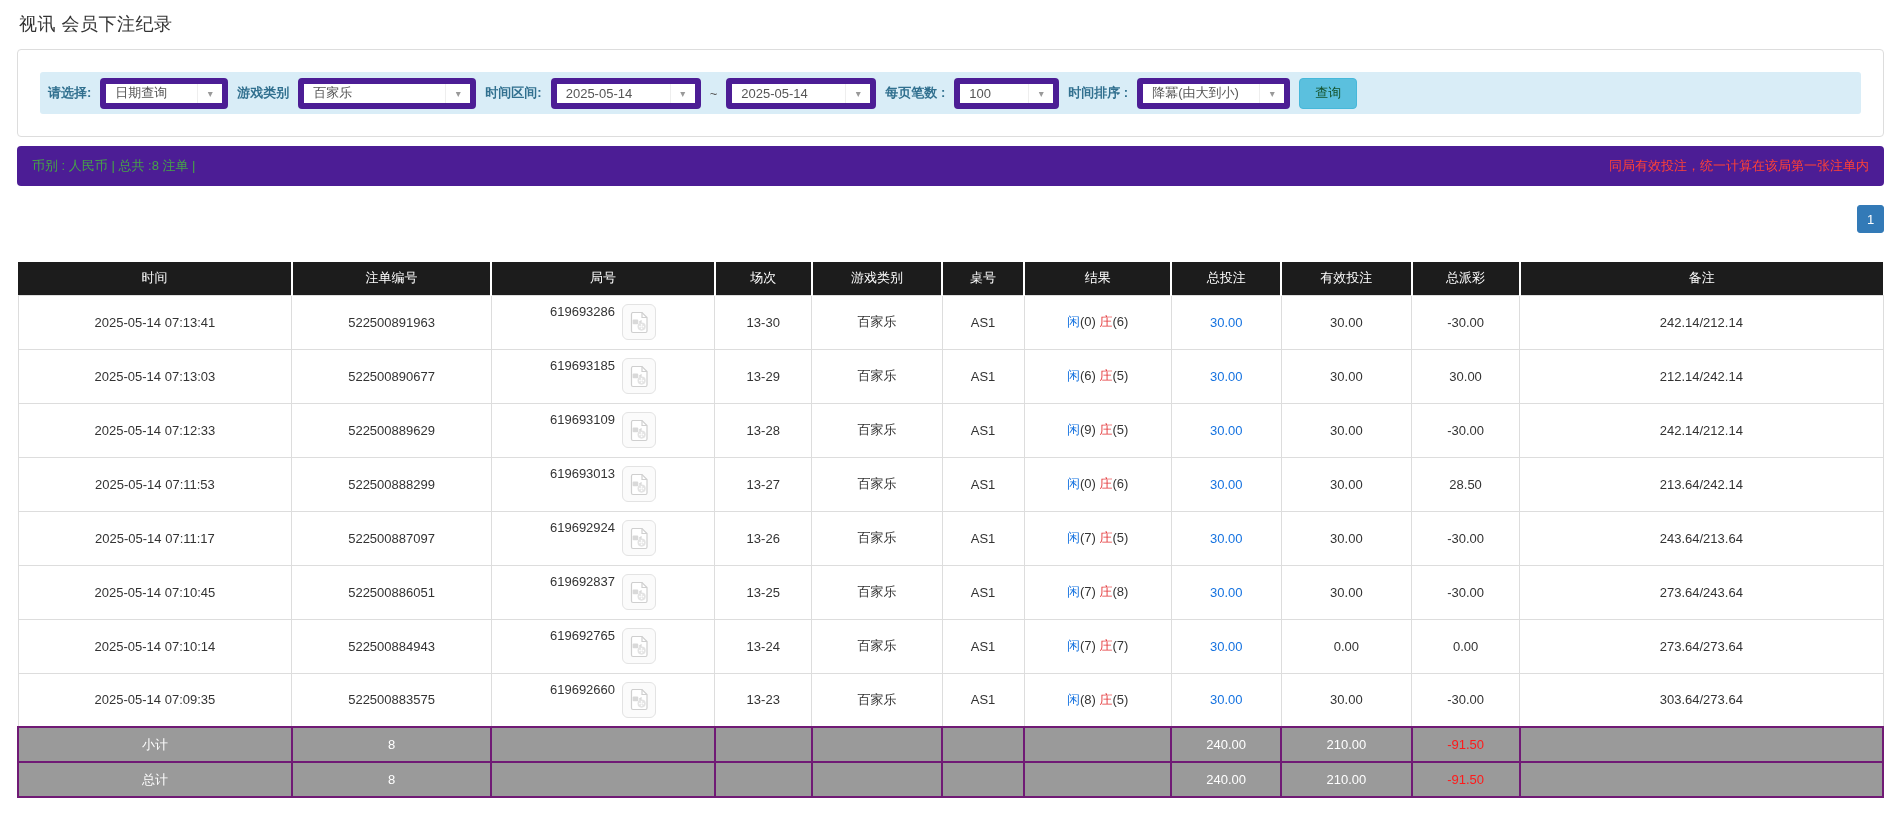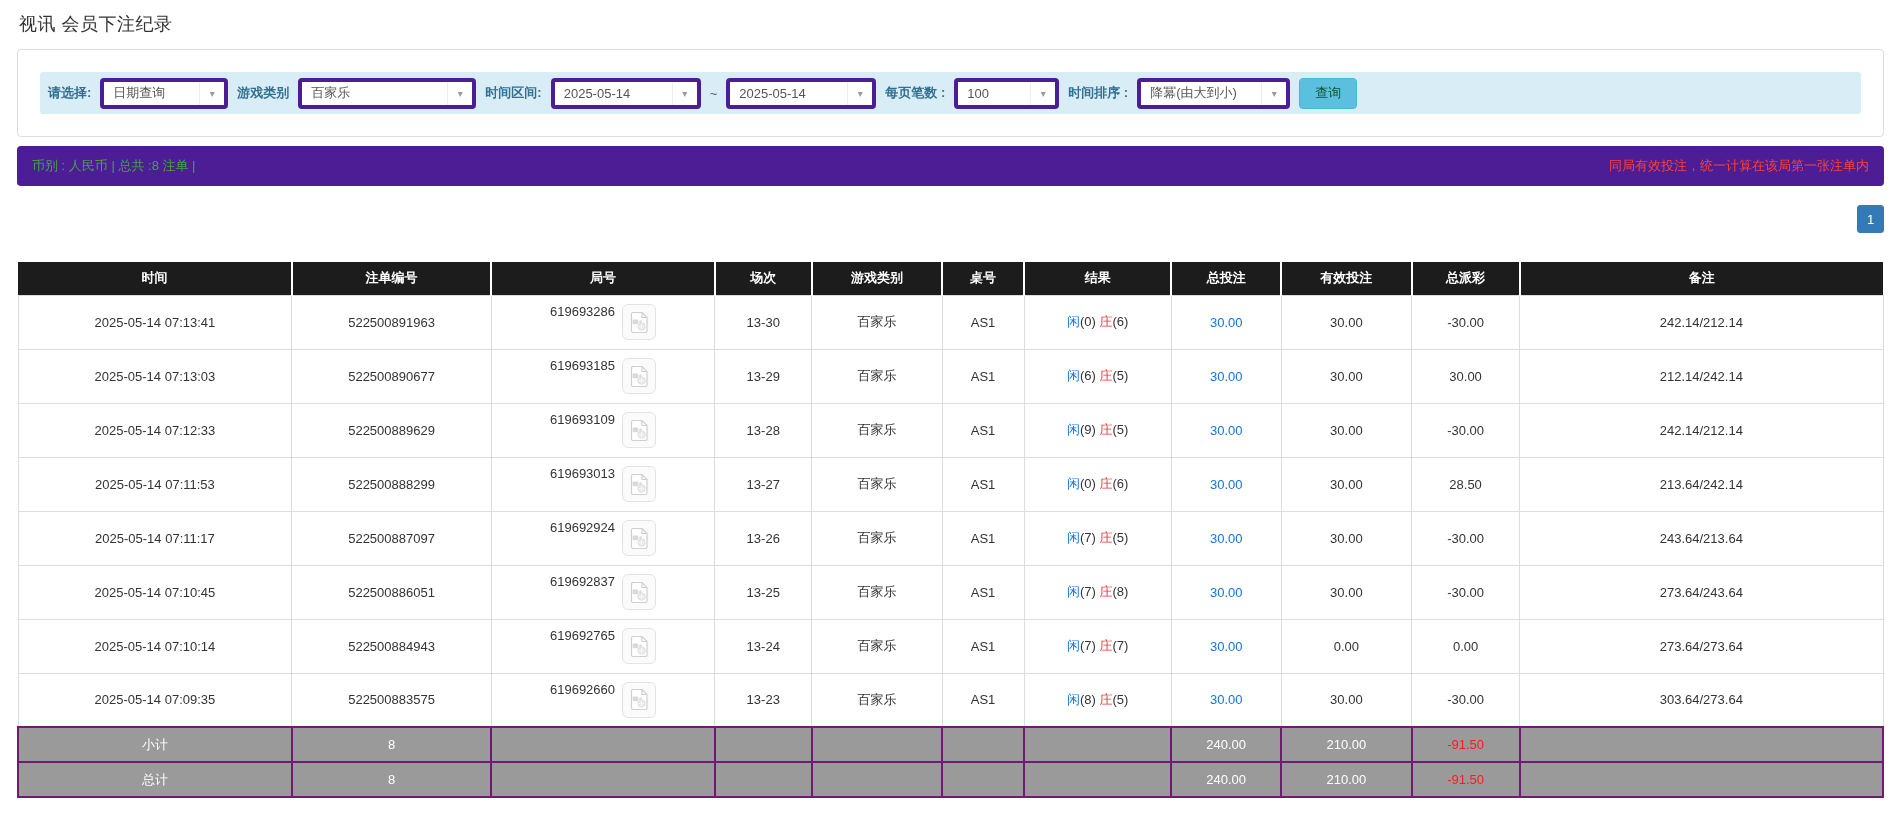--- a/index.html
+++ b/index.html
@@ -14,21 +14,21 @@
   .title { font-size:18px; font-weight:500; color:#333; margin:6px 2px 13px; letter-spacing:0.5px; }
 
   
   .filter-panel { border:1px solid #ddd; border-radius:4px; background:#fff; padding:22px; margin-bottom:9px; }
   .filter-bar {
     background:#d9edf7; border-radius:3px; padding:5px 8px;
     display:flex; align-items:center; gap:9px; height:42px;
   }
   .flabel { font-weight:bold; color:#31708f; font-size:13px; white-space:nowrap; }
   .select {
-    background:#fff; border:4px solid #4c1d95; border-radius:4px; height:31px;
+    background:#fff; border:6px solid #4c1d95; border-radius:4px; height:31px;
     display:flex; align-items:stretch; font-size:13px; color:#555; cursor:pointer;
     overflow:hidden; flex:none;
   }
   .sel-text { padding:0 9px; flex:1; display:flex; align-items:center; white-space:nowrap; overflow:hidden; }
   .sel-arrow { width:25px; border-left:1px solid #eee; color:#999; display:flex; align-items:center; justify-content:center; font-size:10px; flex:none; }
   .w-mode { width:128px; } .w-game { width:178px; } .w-date { width:150px; }
   .w-size { width:105px; } .w-sort { width:153px; }
   .tilde { color:#555; }
   .btn-query {
     background:#5bc0de; border:1px solid #46b8da; color:#14532d; border-radius:4px;
@@ -48,21 +48,21 @@
   .pagination { display:flex; justify-content:flex-end; margin:0 0 29px; }
   .page-btn {
     background:#337ab7; border:1px solid #337ab7; color:#fff; border-radius:3px;
     min-width:27px; height:28px; display:flex; align-items:center; justify-content:center;
     font-size:13px; cursor:pointer;
   }
 
   
   table.bet-table { width:100%; border-collapse:collapse; table-layout:fixed; font-size:13px; }
   thead th {
-    background:#1c1c1c; color:#fff; font-weight:bold; height:33px;
+    background:#1c1c1c; color:#fff; font-weight:normal; height:33px;
     border-right:2px solid #fff; text-align:center; padding:0 2px;
   }
   thead th:last-child { border-right:none; }
   tbody tr.data-row td {
     background:#fff; text-align:center; height:54px; border:1px solid #ddd;
     color:#333; padding:0 3px; overflow:hidden;
   }
   .blue-val { color:#1673e0; }
   .neg { color:#ff0000; }
   .player { color:#1673e0; }

